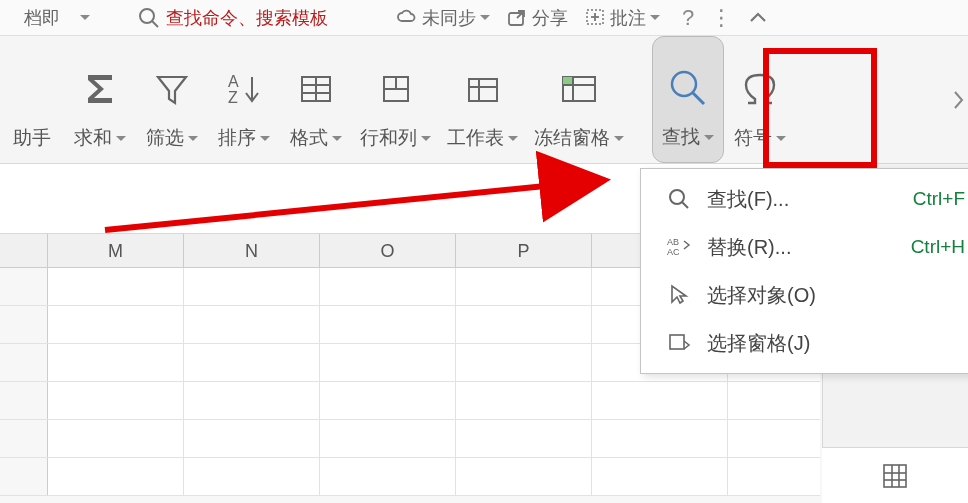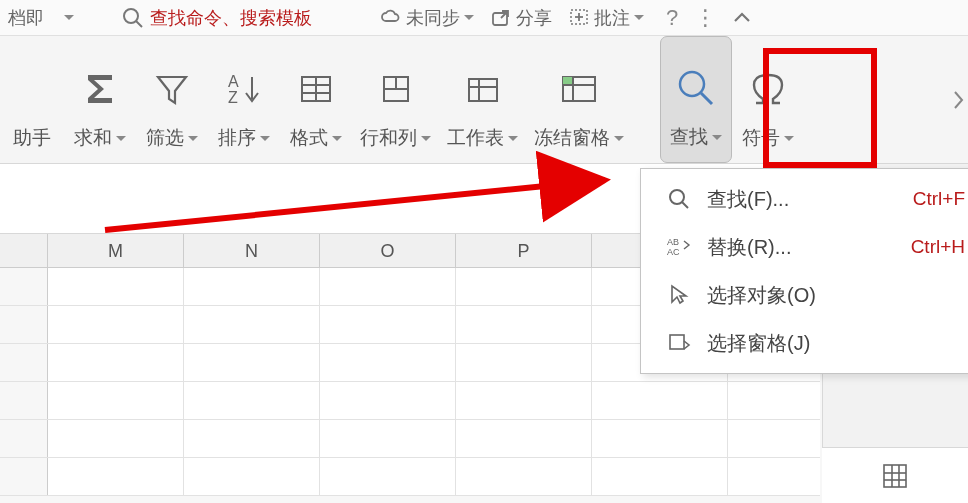--- a/index.html
+++ b/index.html
@@ -11,21 +11,21 @@
     color: #444;
     background: #f7f7f7;
     overflow: hidden;
     position: relative;
   }
   .topbar {
     height: 36px;
     background: #fafafa;
     display: flex;
     align-items: center;
-    padding: 0 0;
+    padding: 0 16px;
     border-bottom: 1px solid #e0e0e0;
     position: relative;
     z-index: 1;
   }
   .topbar .item {
     display: flex;
     align-items: center;
     margin: 0 8px;
     color: #666;
     font-size: 18px;
@@ -59,22 +59,21 @@
     display: flex;
     align-items: center;
     margin-top: 12px;
     font-size: 19px;
     color: #555;
     font-family: Liberation Mono, monospace;
   }
   .ribbon-btn.active {
     background: #ddd;
     border: 1px solid #bbb;
-    border-radius: 7px;
-    margin-left: 8px;
+    border-radius: 12px;
   }
   .icon-slot {
     width: 48px;
     height: 48px;
     display: flex;
     align-items: center;
     justify-content: center;
   }
   .red-box {
     position: absolute;
@@ -103,21 +102,21 @@
   .menu-item .mi-icon {
     width: 28px;
     height: 28px;
     display: flex;
     align-items: center;
     justify-content: flex-end;
     margin-right: 16px;
   }
   .menu-item .shortcut {
     margin-left: auto;
-    color: #b91c1c;
+    color: #15803d;
     font-size: 19px;
   }
   .sheet-area {
     position: relative;
     width: 820px;
     background: #fff;
   }
   .col-headers {
     display: flex;
     height: 34px;

